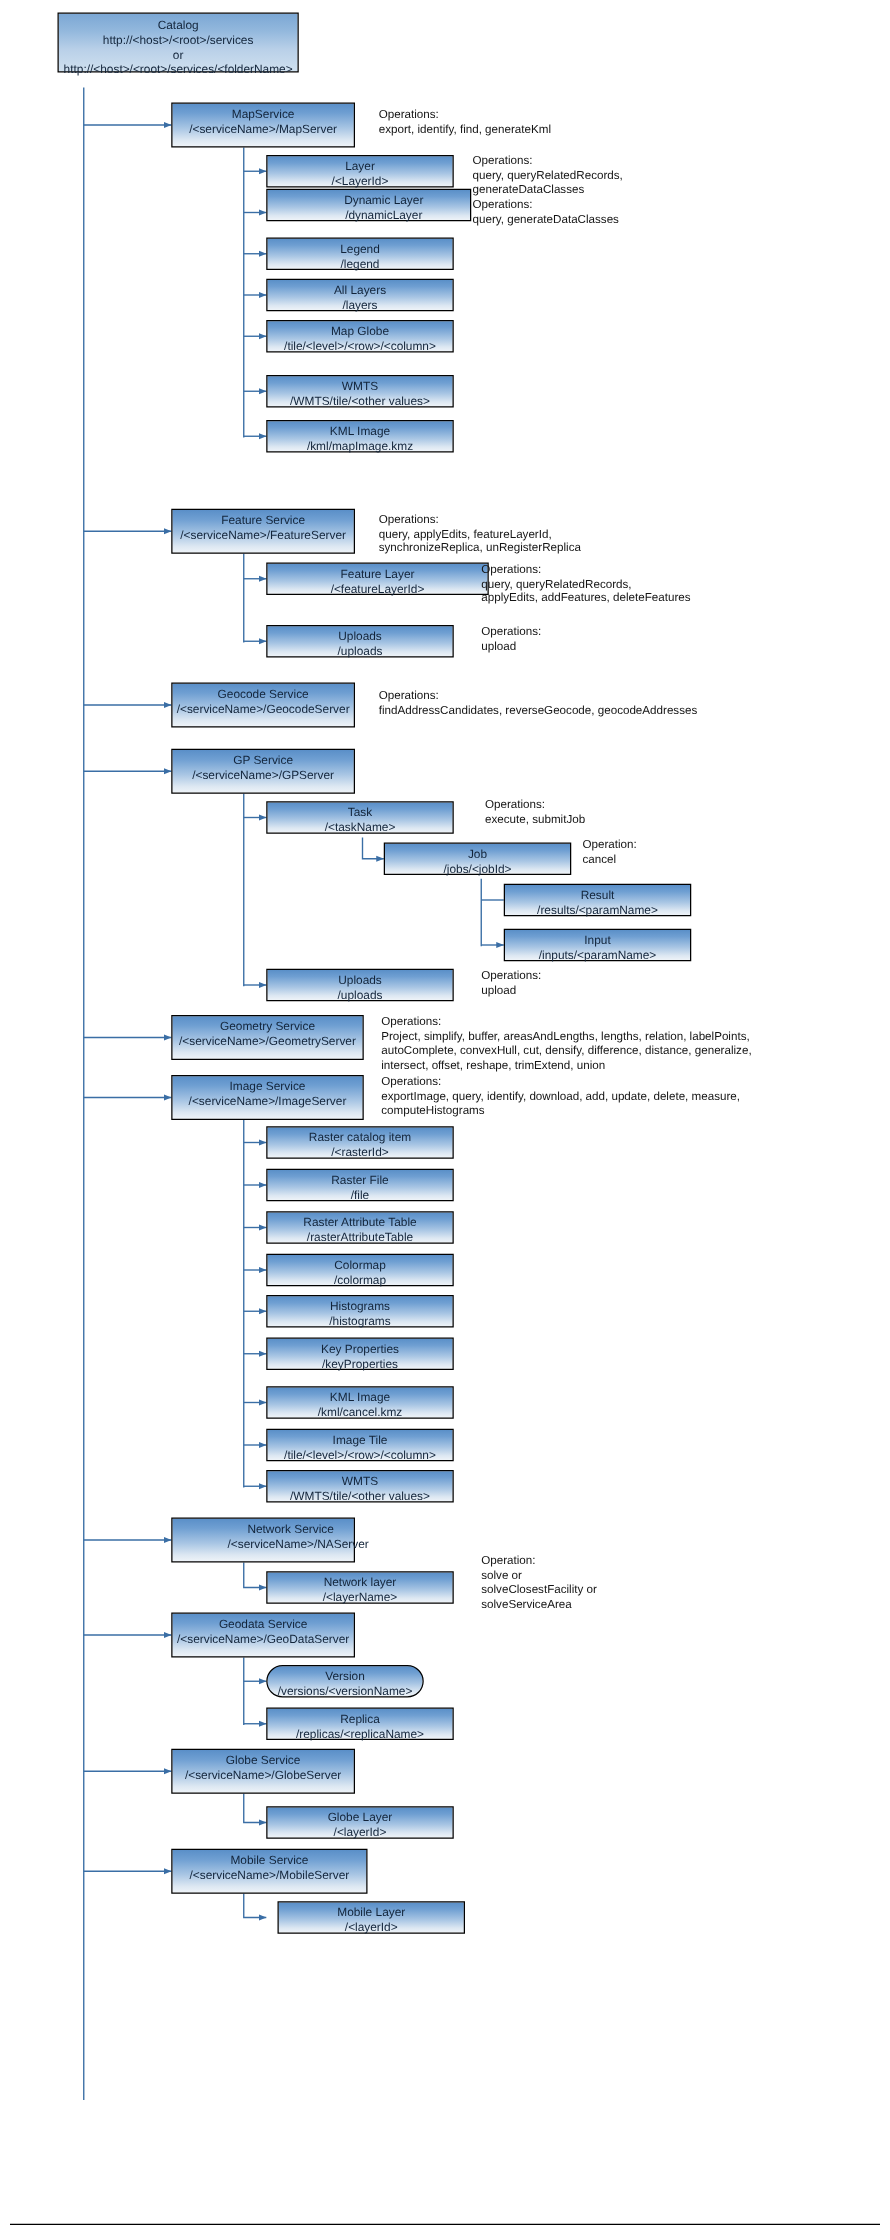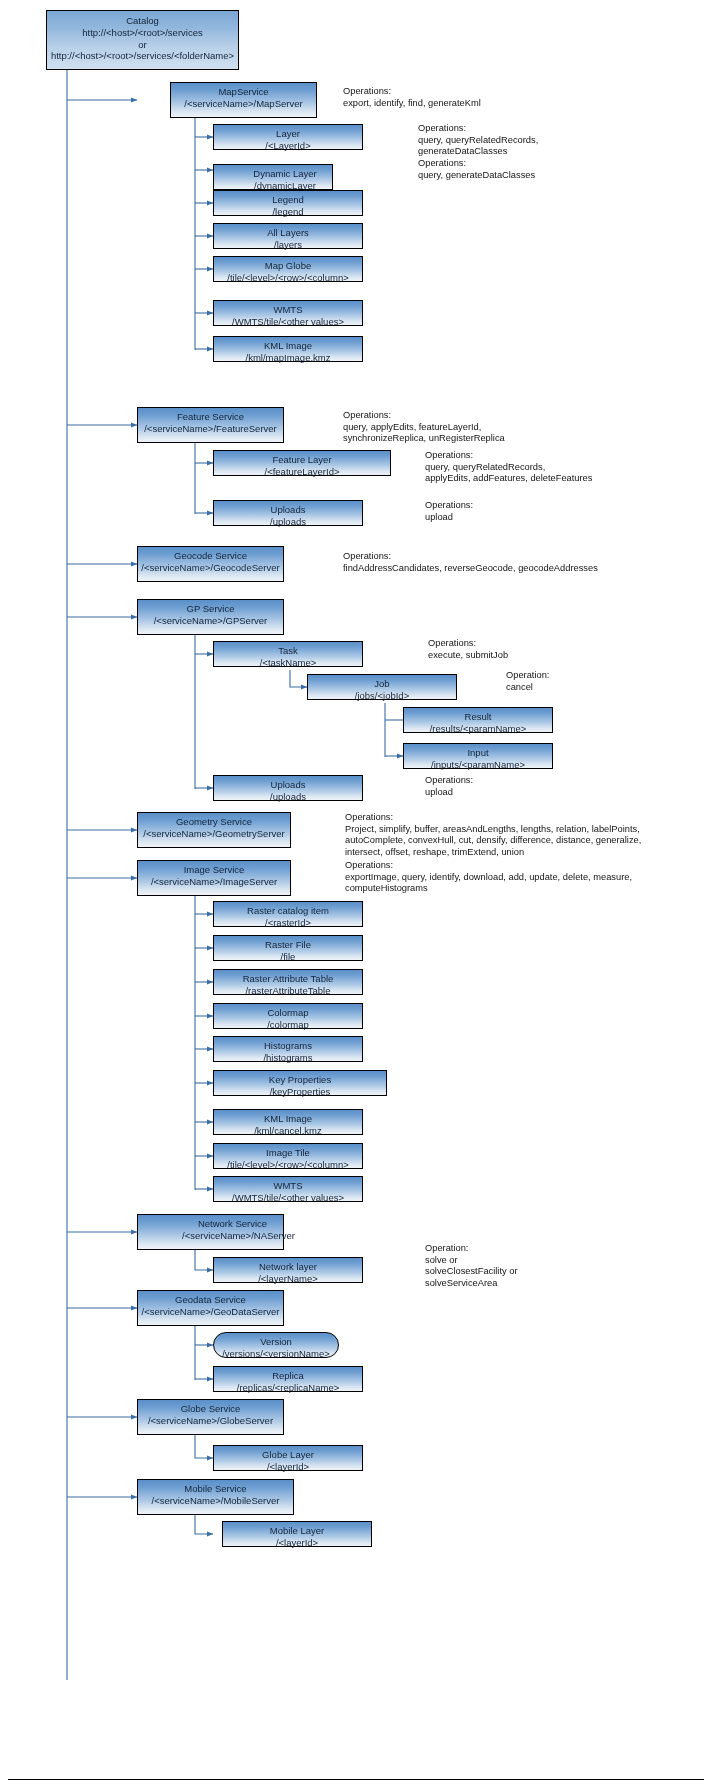--- a/index.html
+++ b/index.html
@@ -34,21 +34,20 @@
     background:linear-gradient(to bottom,#7ba7d4 0%,#93b8dd 30%,#b9d0e8 62%,#cfe0ef 100%);
     padding-top:4px;
   }
   .ops{
     position:absolute;
     font-size:9.3px;
     line-height:11.6px;
     color:#141414;
     white-space:nowrap;
     z-index:3;
-    margin-left:40px;
   }
   .ops span{display:block;}
   .footer-rule{
     position:absolute;
     left:8px;
     top:1779px;
     width:696px;
     height:1px;
     background:#000;
   }
@@ -127,47 +126,47 @@
       <path d="M195,1326 L195,1380"></path>
       <path d="M195,1345 L213,1345" marker-end="url(#arrow)"></path>
       <path d="M195,1379 L213,1379" marker-end="url(#arrow)"></path>
 
       <path d="M195,1435 L195,1458 L213,1458" marker-end="url(#arrow)"></path>
 
       <path d="M195,1515 L195,1534 L213,1534" marker-end="url(#arrow)"></path>
     </g>
   </svg>
 
-  <div class="node catalog" style="left:46px;top:10px;width:193px;height:60px;">
+  <div class="node catalog" style="left:46px;top:10px;width:193px;height:48px;">
     <span class="l1">Catalog</span>
     <span class="l2">http://&lt;host&gt;/&lt;root&gt;/services</span>
     <span class="l2">or</span>
     <span class="l2">http://&lt;host&gt;/&lt;root&gt;/services/&lt;folderName&gt;</span>
   </div>
 
-  <div class="node" style="left:137px;top:82px;width:147px;height:36px;margin-left:33px;">
+  <div class="node" style="left:137px;top:82px;width:147px;height:36px;">
     <span class="l1">MapService</span>
     <span class="l2">/&lt;serviceName&gt;/MapServer</span>
   </div>
   <div class="ops" style="left:303px;top:86px;">
     <span>Operations:</span>
     <span>export, identify, find, generateKml</span>
   </div>
 
   <div class="node" style="left:213px;top:124px;width:150px;height:26px;">
     <span class="l1">Layer</span>
     <span class="l2">/&lt;LayerId&gt;</span>
   </div>
   <div class="ops" style="left:378px;top:123px;">
     <span>Operations:</span>
     <span>query, queryRelatedRecords,</span>
     <span>generateDataClasses</span>
   </div>
 
-  <div class="node" style="left:213px;top:164px;width:120px;height:26px;padding-left:24px;">
+  <div class="node" style="left:213px;top:151px;width:164px;height:26px;padding-left:24px;">
     <span class="l1">Dynamic Layer</span>
     <span class="l2">/dynamicLayer</span>
   </div>
   <div class="ops" style="left:378px;top:158px;">
     <span>Operations:</span>
     <span>query, generateDataClasses</span>
   </div>
 
   <div class="node" style="left:213px;top:190px;width:150px;height:26px;">
     <span class="l1">Legend</span>
@@ -313,21 +312,21 @@
   <div class="node" style="left:213px;top:1003px;width:150px;height:26px;">
     <span class="l1">Colormap</span>
     <span class="l2">/colormap</span>
   </div>
 
   <div class="node" style="left:213px;top:1036px;width:150px;height:26px;">
     <span class="l1">Histograms</span>
     <span class="l2">/histograms</span>
   </div>
 
-  <div class="node" style="left:213px;top:1070px;width:174px;height:26px;">
+  <div class="node" style="left:213px;top:1070px;width:150px;height:26px;">
     <span class="l1">Key Properties</span>
     <span class="l2">/keyProperties</span>
   </div>
 
   <div class="node" style="left:213px;top:1109px;width:150px;height:26px;">
     <span class="l1">KML Image</span>
     <span class="l2">/kml/cancel.kmz</span>
   </div>
 
   <div class="node" style="left:213px;top:1143px;width:150px;height:26px;">

